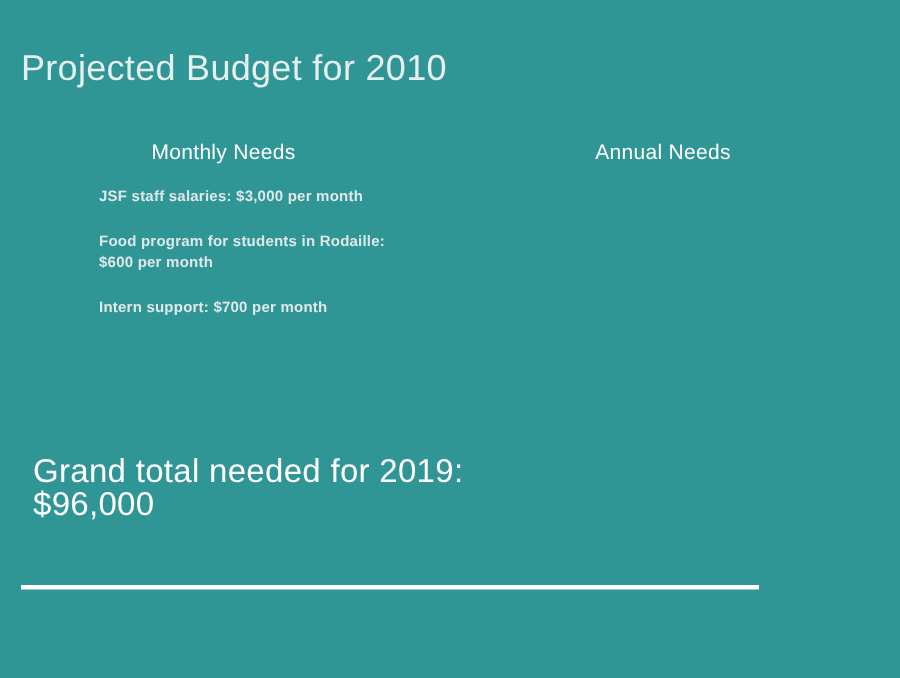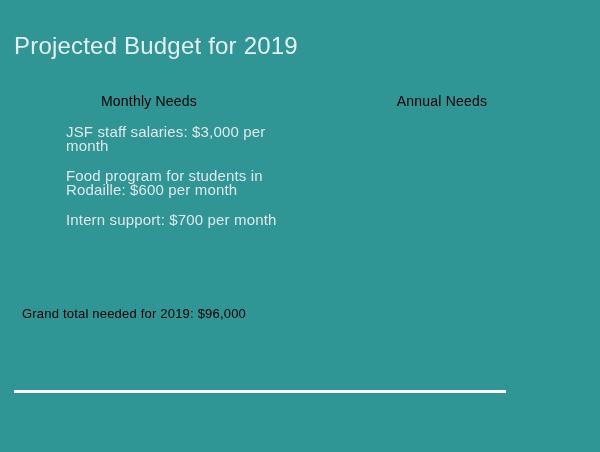--- a/index.html
+++ b/index.html
@@ -54,44 +54,44 @@
 
   .column-right {
     left: 326px;
     width: 280px;
   }
 
   .column-header {
     font-size: 14px;
     line-height: 18px;
     font-weight: 300;
-    color: #000000;
+    color: #ffffff;
     text-align: center;
     letter-spacing: 0.2px;
     margin: 0 0 15px 0;
   }
 
   .column-left .column-header {
     padding-right: 10px;
   }
 
   .column-right .column-header {
     padding-right: 48px;
   }
 
   .item-list {
     list-style: none;
     margin: 0;
     padding: 0;
   }
 
   .item {
-    font-size: 15px;
+    font-size: 10px;
     line-height: 14px;
-    font-weight: 400;
+    font-weight: 700;
     color: #dfe8e8;
     letter-spacing: 0.15px;
   }
 
   .column-left .item {
     padding-left: 52px;
     padding-right: 12px;
     margin-bottom: 16px;
   }
 
@@ -99,42 +99,42 @@
     padding-left: 34px;
     padding-right: 8px;
     margin-bottom: 17px;
   }
 
   .grand-total {
     position: absolute;
     left: 22px;
     top: 303px;
     width: 290px;
-    font-size: 13px;
+    font-size: 22px;
     line-height: 22px;
     font-weight: 300;
-    color: #000000;
+    color: #ffffff;
     letter-spacing: 0.2px;
   }
 
   .divider {
     position: absolute;
     left: 14px;
     top: 390px;
     width: 492px;
     height: 3px;
     background: #ffffff;
   }
 </style>
 </head>
 <body>
 
 <div class="slide">
 
-  <div class="slide-title">Projected Budget for 2019</div>
+  <div class="slide-title">Projected Budget for 2010</div>
 
   <div class="columns">
 
     <div class="column column-left">
       <div class="column-header">Monthly Needs</div>
       <ul class="item-list">
         <li class="item">JSF staff salaries: $3,000 per month</li>
         <li class="item">Food program for students in Rodaille: $600 per month</li>
         <li class="item">Intern support: $700 per month</li>
       </ul>

